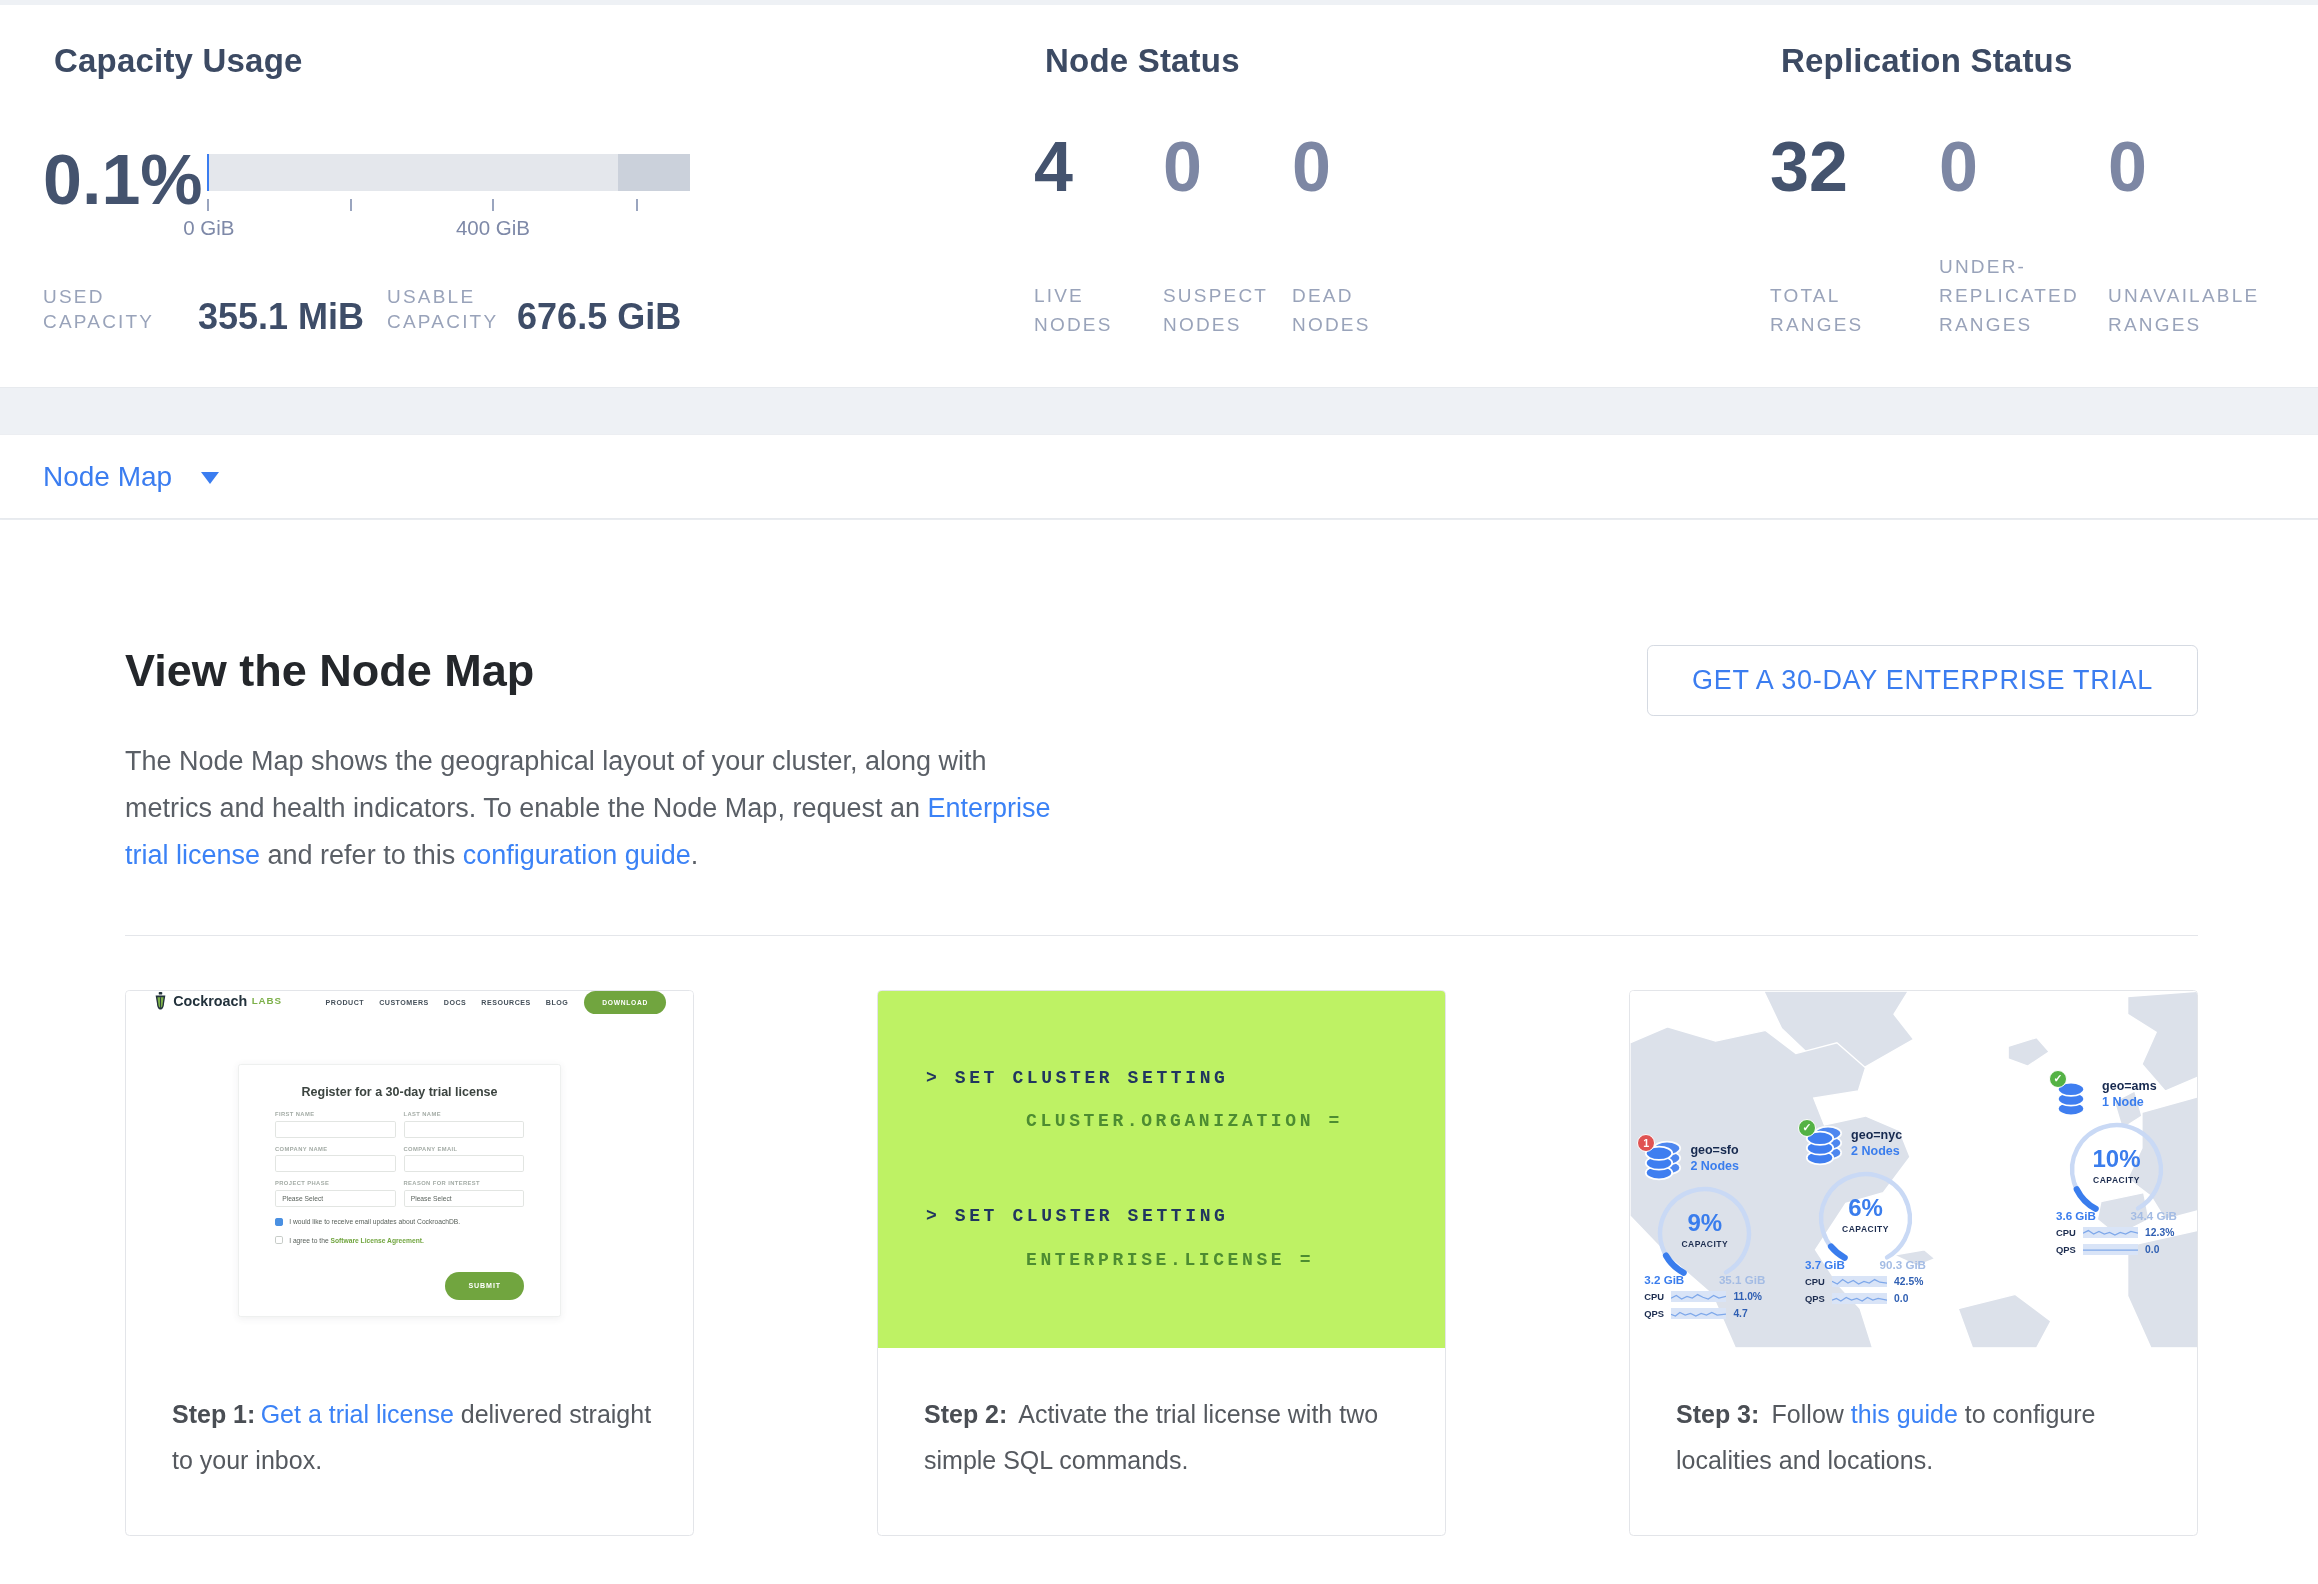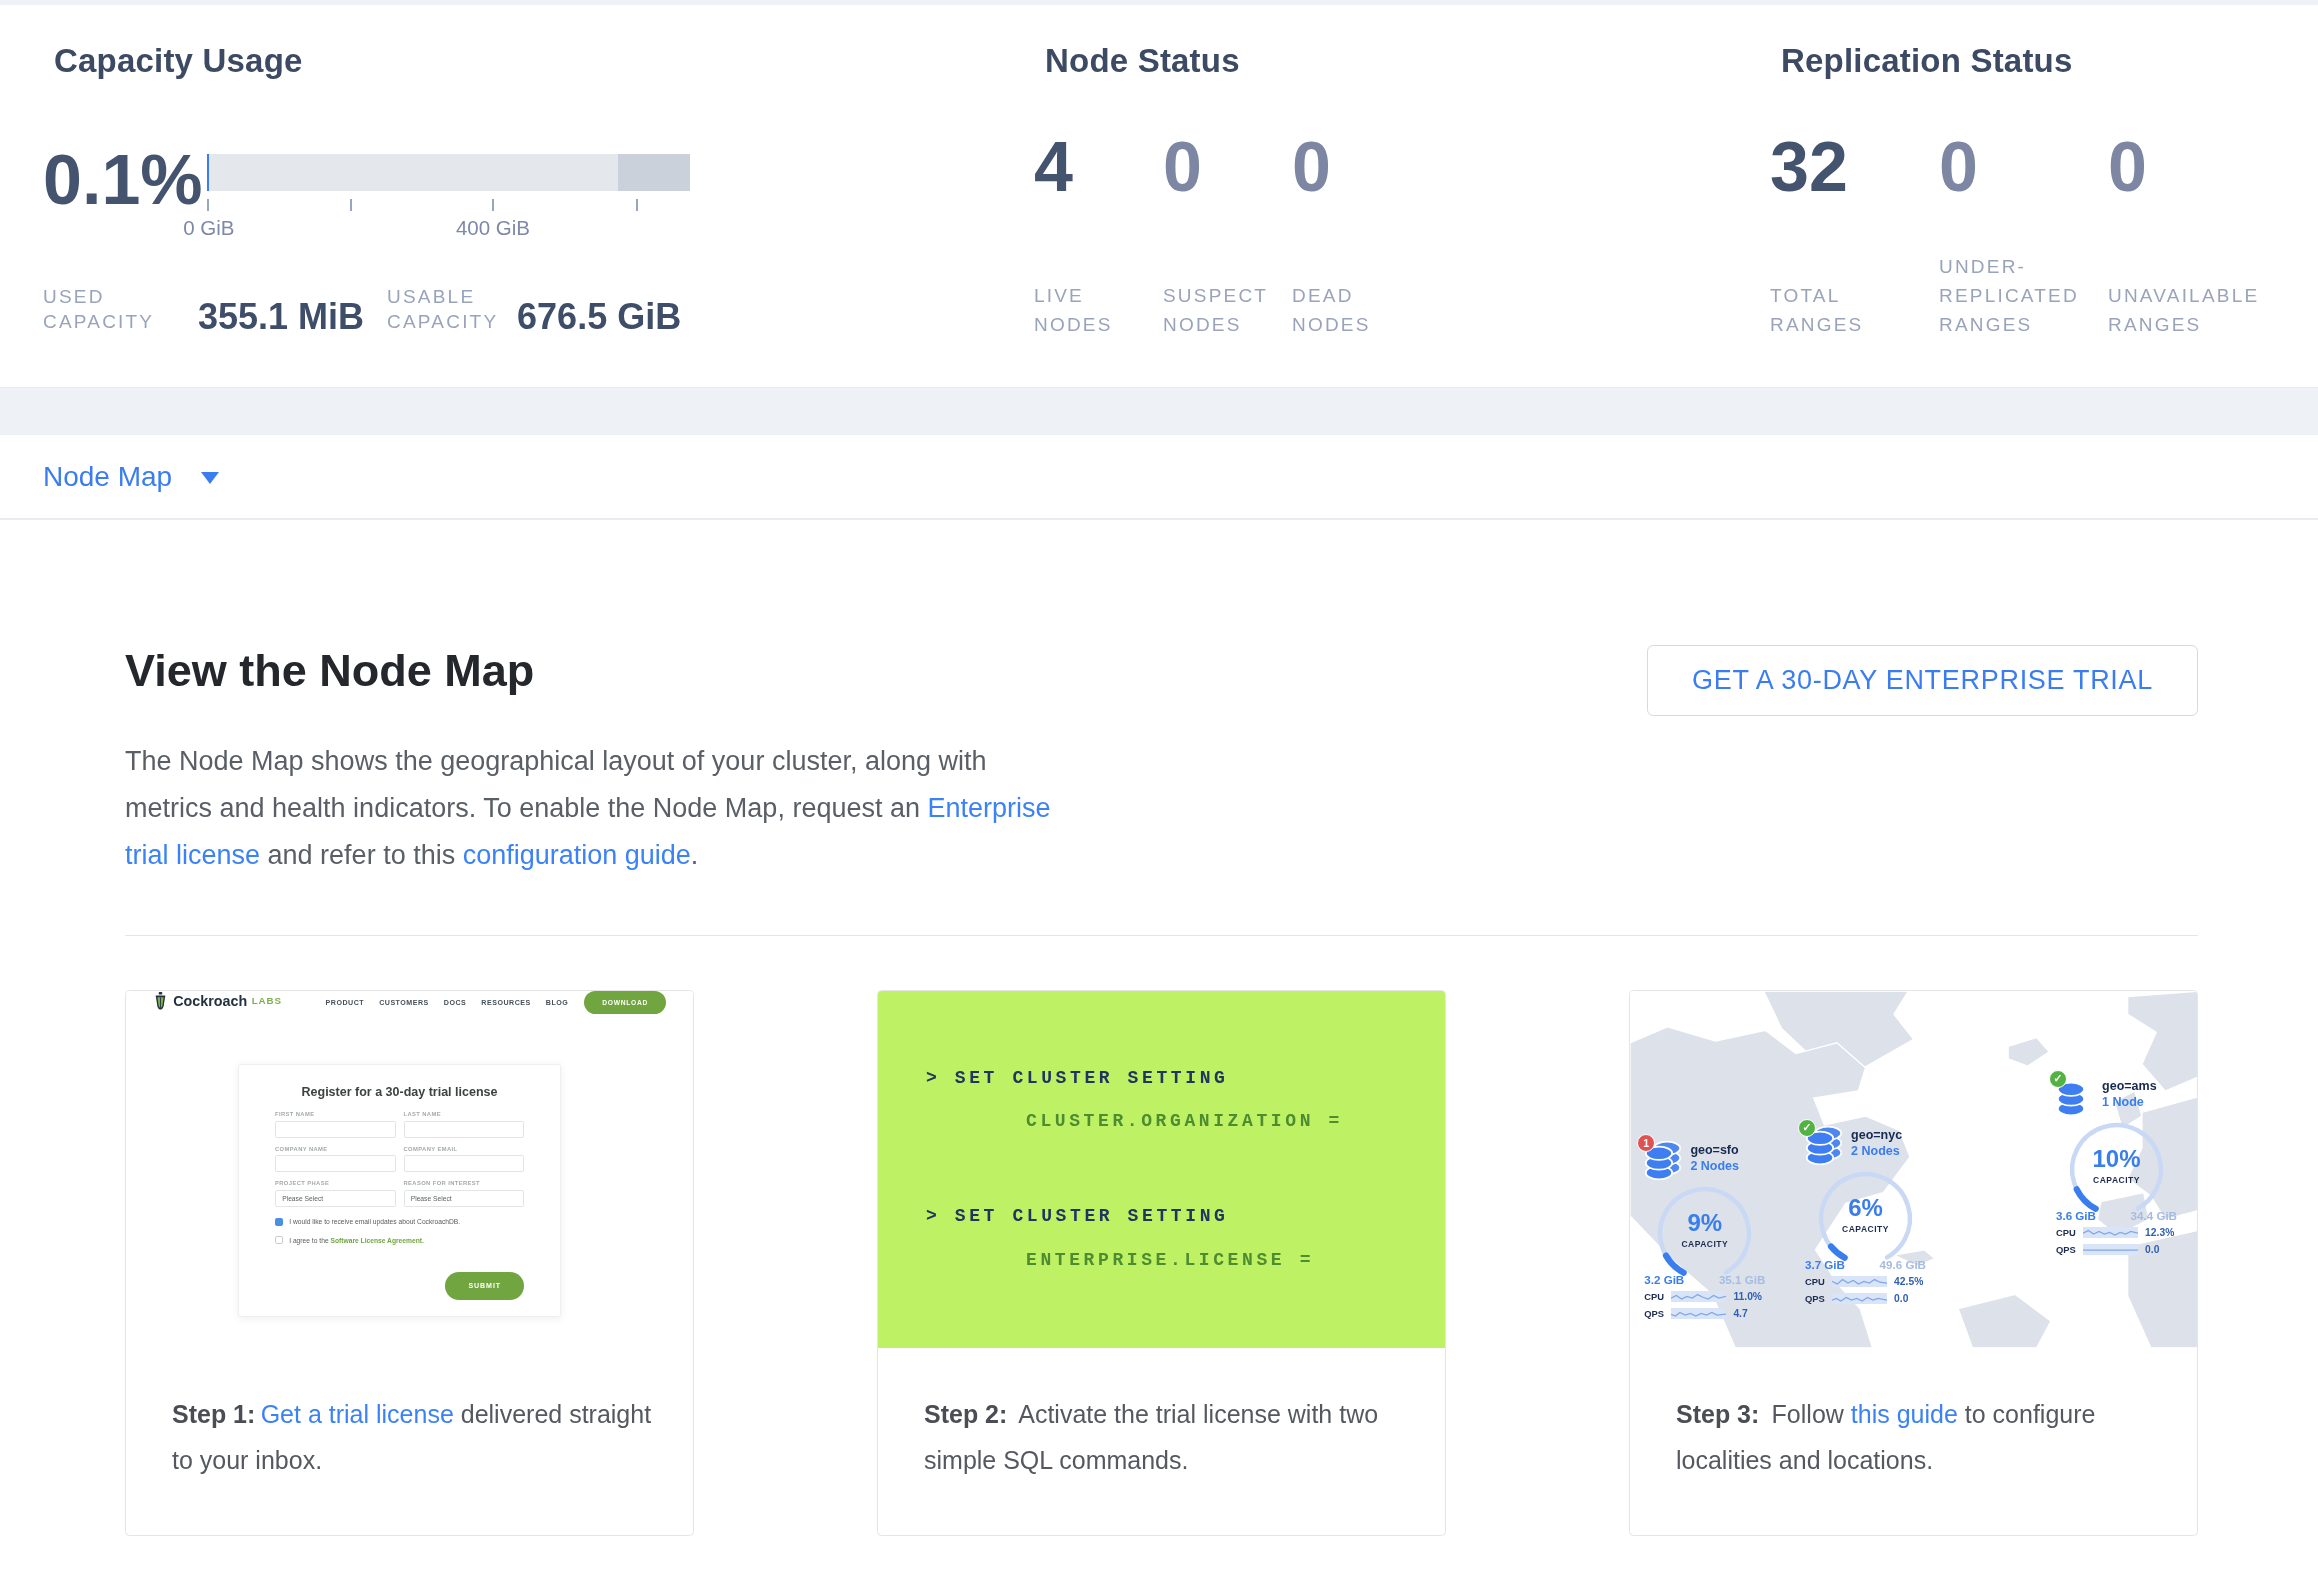--- a/index.html
+++ b/index.html
@@ -433,21 +433,21 @@
               <circle cx="58" cy="58" r="50" fill="none" stroke="#c9d9f5" stroke-width="5" stroke-linecap="round" stroke-dasharray="264 314" transform="rotate(118 58 58)"></circle>
               <circle cx="58" cy="58" r="50" fill="none" stroke="#3a7ded" stroke-width="7" stroke-linecap="round" stroke-dasharray="20 314" transform="rotate(118 58 58)"></circle>
             </svg>
             <div class="gauge-center">
               <div class="gauge-pct">6%</div>
               <div class="gauge-cap">CAPACITY</div>
             </div>
           </div>
           <div class="gauge-range">
             <span class="g-used">3.7 GiB</span>
-            <span class="g-total">49.6 GiB</span>
+            <span class="g-total">90.3 GiB</span>
           </div>
           <div class="metric-row">
             <span class="m-label">CPU</span>
             <svg class="m-spark" width="55" height="11.6" viewBox="0 0 62 13">
                 <polyline points="0,6 6,9 12,4 18,8 24,5 30,9 36,6 42,8 48,4 54,7 62,8" fill="none" stroke="#7ea8ea" stroke-width="1.4"></polyline>
               </svg>
             <span class="m-val">42.5%</span>
           </div>
           <div class="metric-row">
             <span class="m-label">QPS</span>

